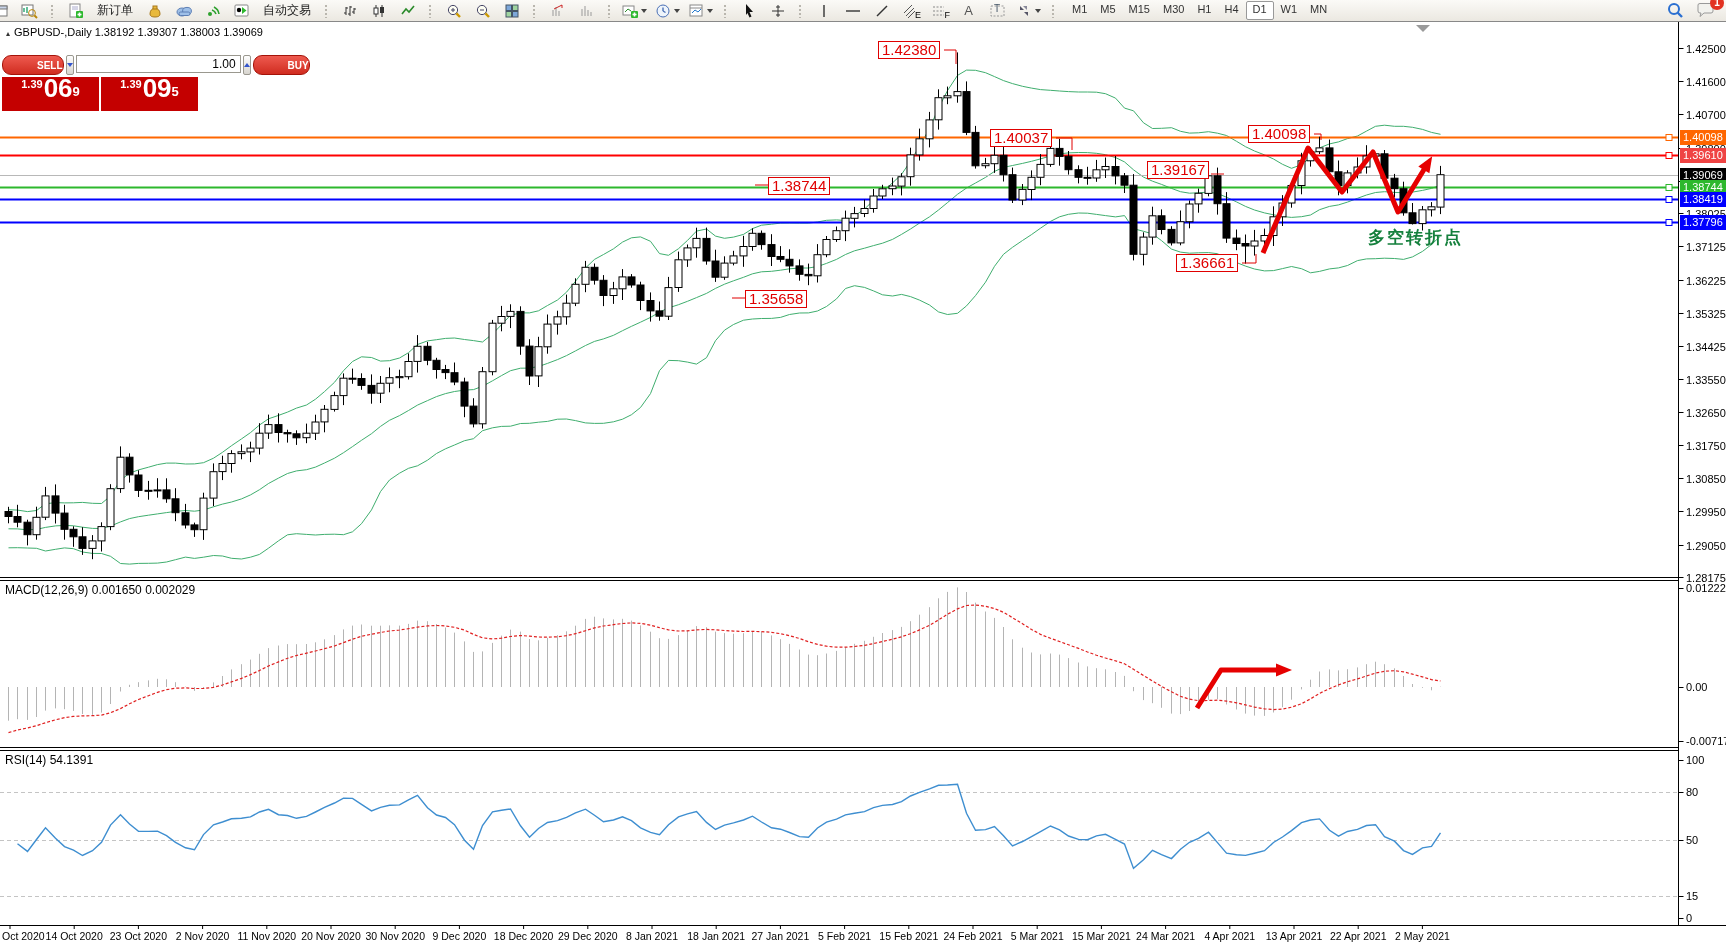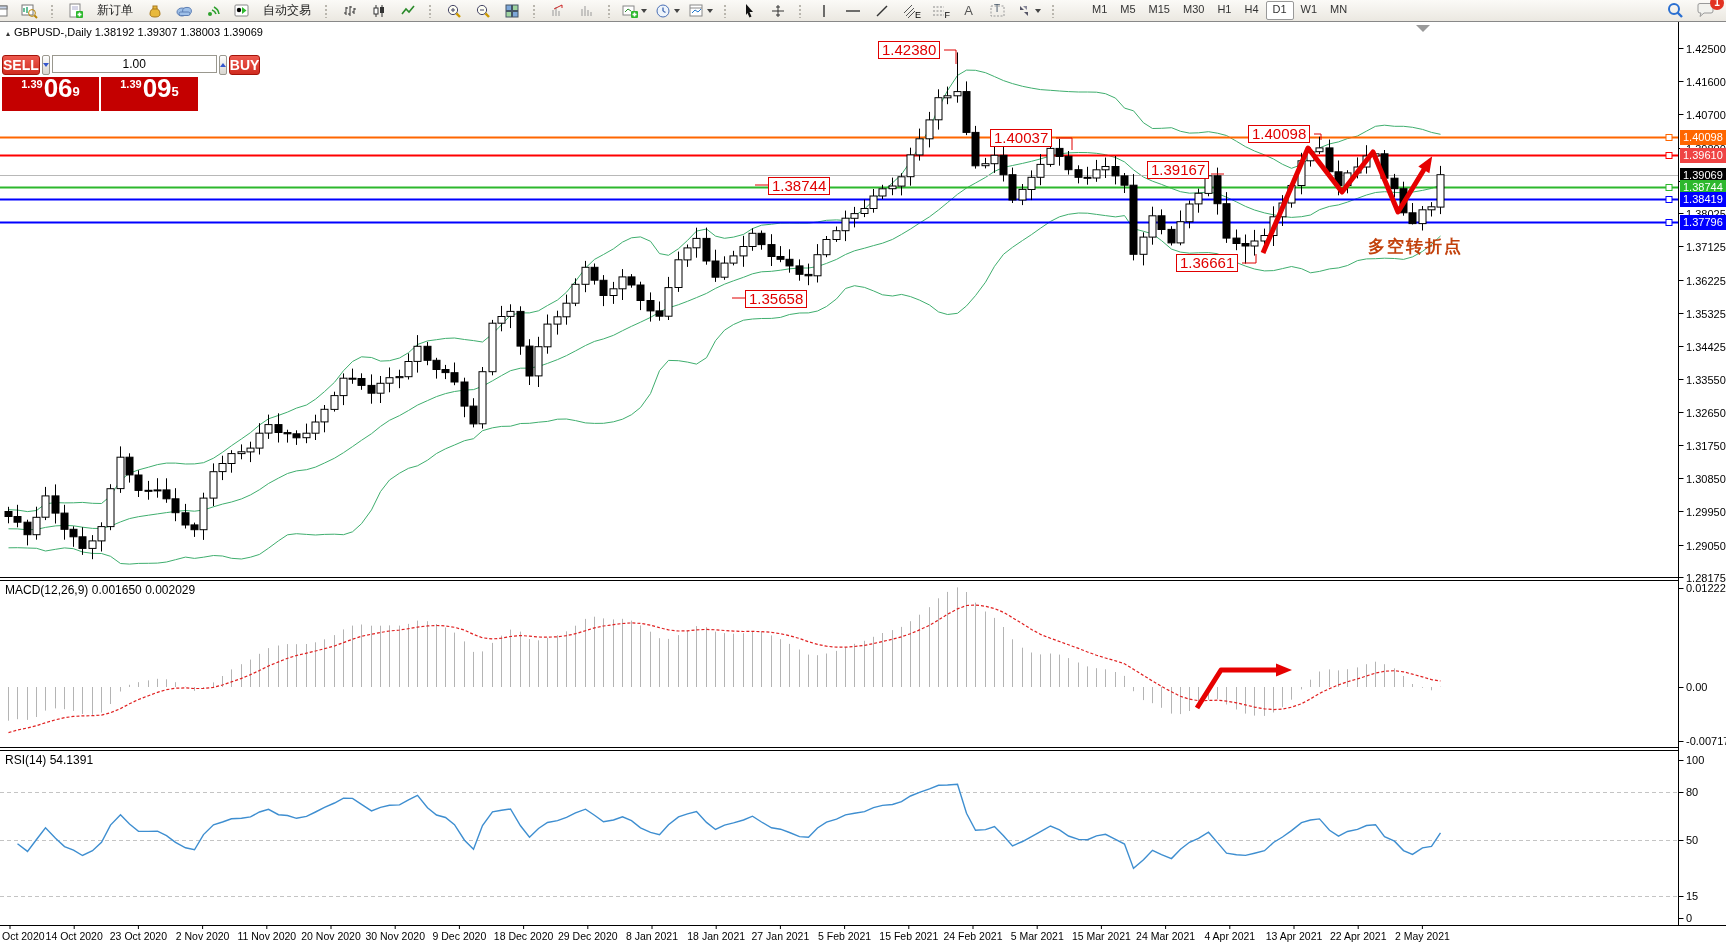--- a/index.html
+++ b/index.html
@@ -10,49 +10,49 @@
     background:linear-gradient(#fbfaf7,#ebe8e1);border-bottom:1px solid #888;
     display:flex;align-items:center;gap:8px;padding:0 2px;z-index:40;}
   .grip{width:5px;height:14px;margin:0 2px;
     background-image:radial-gradient(#b9b6ae 1px,transparent 1.2px);background-size:4px 4px;}
   .tbtn{height:19px;min-width:21px;display:flex;align-items:center;justify-content:center;
     border-radius:2px;position:relative;}
   .tbtn svg{display:block}
   .tlabel{font-size:12px;color:#222;padding:0 3px;white-space:nowrap;}
   .caret{width:0;height:0;border-left:3px solid transparent;border-right:3px solid transparent;
     border-top:4px solid #444;margin-left:3px;}
-  .tfwrap{display:flex;gap:1px;margin-left:20px;}
+  .tfwrap{display:flex;gap:1px;margin-left:0;}
   .tf-btn{font-size:11px;color:#333;height:17px;line-height:17px;padding:0 6px;border-radius:2px;}
   .tf-btn.active{background:#fff;border:1px solid #999;line-height:15px;}
   .tb-right{margin-left:auto;display:flex;align-items:center;gap:10px;padding-right:8px;}
   .badge{position:absolute;top:-5px;right:-8px;background:#e23222;color:#fff;border-radius:8px;
     min-width:14px;height:14px;font-size:10px;line-height:14px;text-align:center;font-weight:bold;}
   
   #gfx{position:absolute;left:0;top:0;z-index:5;}
   #overlay{position:absolute;left:0;top:0;width:1726px;height:945px;z-index:10;pointer-events:none;border-radius:29px;}
   #overlay *{pointer-events:auto;}
   .info-line{position:absolute;left:6px;top:26px;font-size:11px;color:#000;white-space:nowrap;}
   .info-line .tri{font-size:8px;color:#333;margin-right:4px;}
   .pane-label{position:absolute;font-size:12px;color:#000;white-space:nowrap;}
   .abox{position:absolute;border:1px solid #e00000;color:#e00000;background:#fff;
     font-size:15px;line-height:16px;padding:0 3px;white-space:nowrap;}
   .cn-note{position:absolute;font-size:17px;font-weight:bold;letter-spacing:2px;white-space:nowrap;}
   .chip{position:absolute;left:1680px;height:15px;line-height:15px;color:#fff;font-size:11px;
     padding:0 3px;white-space:nowrap;}
   
   .ocw{position:absolute;left:2px;top:55px;width:196px;z-index:20;}
   .ocw-row1{display:flex;align-items:stretch;height:20px;gap:2px;}
-  .btn-red{background:linear-gradient(#ee5a4f,#d02c20);color:#fff;font-size:14px;font-weight:bold;
-    border:1px solid #a41309;border-radius:3px;display:flex;align-items:center;justify-content:center;}
+  .btn-red{background:linear-gradient(#ee5a4f,#d02c20);color:#fff;font-size:10px;font-weight:bold;
+    border:1px solid #a41309;border-radius:9px;display:flex;align-items:center;justify-content:center;padding-left:34px;}
   .sellb{width:40px;} .buyb{width:40px;}
   .spin{width:14px;background:linear-gradient(#fefefe,#d8d5cf);border:1px solid #9a988f;
     display:flex;align-items:center;justify-content:center;border-radius:2px;}
   .spin .up{width:0;height:0;border-left:3px solid transparent;border-right:3px solid transparent;border-bottom:4px solid #3355cc;}
   .spin .dn{width:0;height:0;border-left:3px solid transparent;border-right:3px solid transparent;border-top:4px solid #3355cc;}
-  .vol{flex:1;border:1px solid #9a988f;font-size:12px;text-align:center;padding:0 4px;height:18px;box-sizing:border-box;
+  .vol{flex:1;border:1px solid #9a988f;font-size:12px;text-align:right;padding:0 4px;height:18px;box-sizing:border-box;
     font-family:"Liberation Sans",sans-serif;}
   .ocw-row2{display:flex;margin-top:2px;height:34px;}
   .pricebox{flex:1;background:#c40000;color:#fff;display:flex;align-items:flex-start;justify-content:center;
     padding-bottom:3px;}
   .pricebox.l{border-right:2px solid #fff;}
   .p-small{font-size:11px;font-weight:bold;margin-right:1px;line-height:14px;}
   .p-big{font-size:26px;font-weight:bold;line-height:22px;}
   .p-sup{font-size:13px;font-weight:bold;line-height:30px;vertical-align:top;align-self:flex-start;}
 </style>
 </head>
@@ -906,21 +906,21 @@
   <div id="overlay">
     <div class="info-line">
       <span class="tri">▴</span><span>GBPUSD-,Daily  1.38192 1.39307 1.38003 1.39069</span>
     </div>
     <div class="pane-label" style="left:5px;top:583px">
       <span>MACD(12,26,9)</span>&nbsp;<span>0.001650</span>&nbsp;<span>0.002029</span>
     </div>
     <div class="pane-label" style="left:5px;top:753px">
       <span>RSI(14)</span>&nbsp;<span>54.1391</span>
     </div>
-    <div class="cn-note" id="cn-note" style="left: 1368px; top: 235px; color: #c2410c; font-family: Liberation Serif, serif;">多空转折点</div>
+    <div class="cn-note" id="cn-note" style="left: 1368px; top: 226px; color: #15803d; font-family: Liberation Serif, serif;">多空转折点</div>
   <div class="chip" style="top: 129.5px; background: rgb(255, 102, 0);">1.40098</div>
       <div class="chip" style="top: 147.5px; background: #ef4444;">1.39610</div>
       <div class="chip" style="top: 167.5px; background: rgb(0, 0, 0); text-align: center;">1.39069</div>
       <div class="chip" style="top: 179.5px; background: rgb(45, 184, 45);">1.38744</div>
       <div class="chip" style="top: 191.5px; background: rgb(0, 0, 255);">1.38419</div>
       <div class="chip" style="top: 214.5px; background: rgb(0, 0, 255);">1.37796</div>
       <div class="abox" style="left: 878px; top: 41px;">1.42380</div>
       <div class="abox" style="left: 990px; top: 129px;">1.40037</div>
       <div class="abox" style="left: 1248px; top: 125px;">1.40098</div>
       <div class="abox" style="left: 1147px; top: 161px;">1.39167</div>

